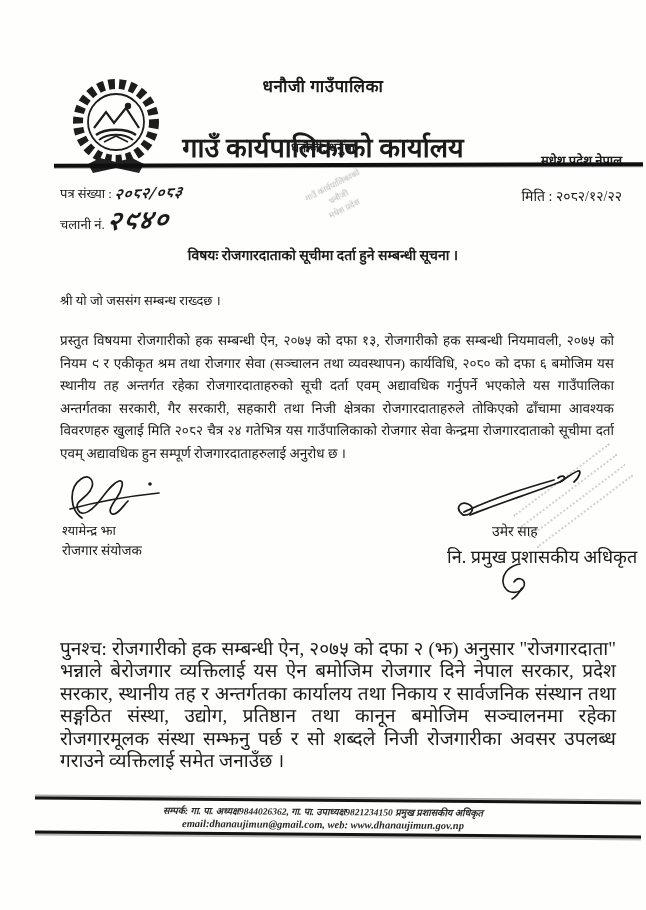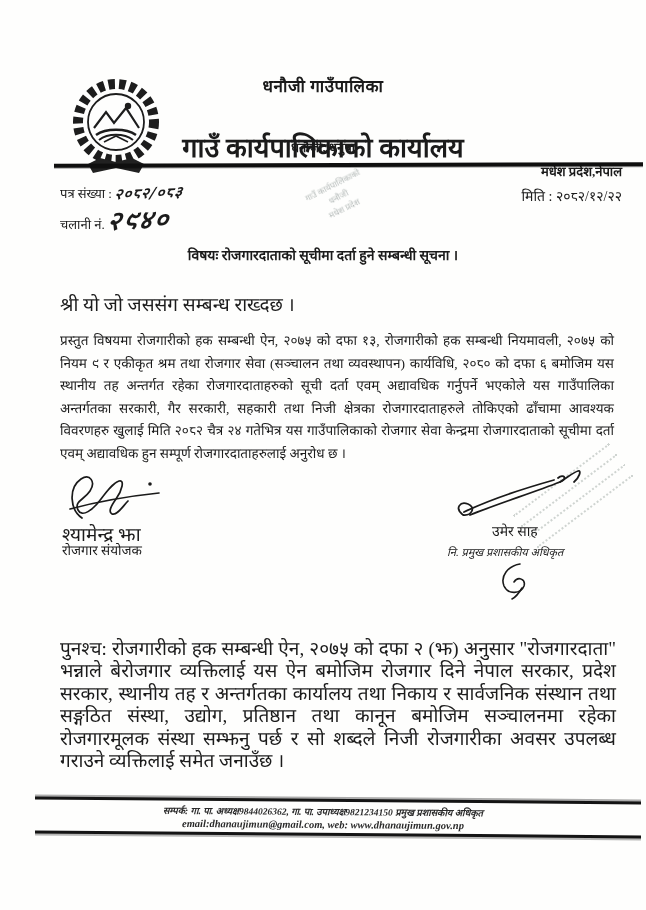--- a/index.html
+++ b/index.html
@@ -7,50 +7,50 @@
     position:relative;width:646px;height:910px;background:#fefefd;
     font-family:"Liberation Serif", serif;color:#1b1b1b;overflow:hidden;
   }
   .abs{position:absolute;}
   .b{font-weight:bold;}
   .center{text-align:center;}
   
   .muni{top:74px;left:0;width:646px;font-size:17px;letter-spacing:.5px;}
   .office{top:96px;left:0;width:646px;font-size:27px;margin-top:32px;}
   .addr{top:138px;left:0;width:646px;font-size:13px;}
-  .province{top:162px;right:24px;font-size:13px;}
+  .province{top:151px;right:24px;font-size:13px;}
   .hrule{top:163px;left:54px;width:589px;height:4px;background:#0f0f0f;
          box-shadow:0 1px 0 rgba(0,0,0,.35);transform:rotate(-0.15deg);}
   
   .letterno{top:182px;left:60px;font-size:13px;}
   .chalani{top:201px;left:60px;font-size:13px;}
   .hand{font-family:"DejaVu Serif", serif;font-style:italic;display:inline-block;
         transform:skewX(-9deg) rotate(-2deg);font-weight:bold;}
   .hand-sm{font-size:15px;letter-spacing:1px;}
   .hand-lg{font-size:26px;letter-spacing:2px;}
   .date{top:186px;right:24px;font-size:14px;}
   
   .stamp-c{top:150px;left:286px;width:104px;height:92px;
            transform:rotate(-27deg);opacity:.65;color:#8d9694;
            display:flex;flex-direction:column;justify-content:center;gap:2px;
            font-size:8.5px;text-align:center;filter:blur(.35px);}
   .stamp-dots{top:462px;right:6px;width:120px;height:86px;transform:rotate(-37deg);opacity:.55;}
   .stamp-dots div{border-top:2px dotted #aab3ae;margin-top:11px;}
   
   .subject{top:245px;left:0;width:646px;font-size:14px;}
-  .salutation{top:291px;left:60px;font-size:19px;text-align:right;}
+  .salutation{top:291px;left:60px;font-size:13px;text-align:right;}
   .bodytext{top:330px;left:60px;width:554px;font-size:13.5px;line-height:22.6px;text-align:justify;}
   .ps{top:594px;left:60px;width:556px;font-size:19px;line-height:22.4px;text-align:justify;margin-top:44px;}
   
   .sig-left-svg{top:472px;left:62px;}
-  .sig-left-name{top:521px;left:62px;font-size:19px;}
+  .sig-left-name{top:521px;left:62px;font-size:13px;}
   .sig-left-title{top:541px;left:62px;font-size:13.5px;}
   .sig-right-svg{top:468px;left:452px;}
   .sig-right-name{top:521px;left:492px;font-size:14px;}
-  .sig-right-title{top:544px;left:447px;font-size:11px;font-style:italic;}
+  .sig-right-title{top:544px;left:447px;font-size:18px;}
   .sig-right-squiggle{top:560px;left:494px;}
   
   .frule1{top:799px;left:35px;width:606px;height:3px;background:#141414;
           box-shadow:0 -2px 0 rgba(20,20,20,.35);transform:rotate(0.45deg);}
   .frule2{top:833px;left:35px;width:606px;height:3px;background:#141414;
           box-shadow:0 2px 0 rgba(20,20,20,.3);transform:rotate(0.45deg);}
   .fline1{top:805px;left:0;width:646px;font-size:9.5px;font-style:italic;font-weight:bold;
           color:#2a2a2a;transform:rotate(0.45deg);}
   .fline2{top:819px;left:0;width:646px;font-size:10.5px;font-style:italic;font-weight:bold;
           color:#2a2a2a;transform:rotate(0.45deg);}

